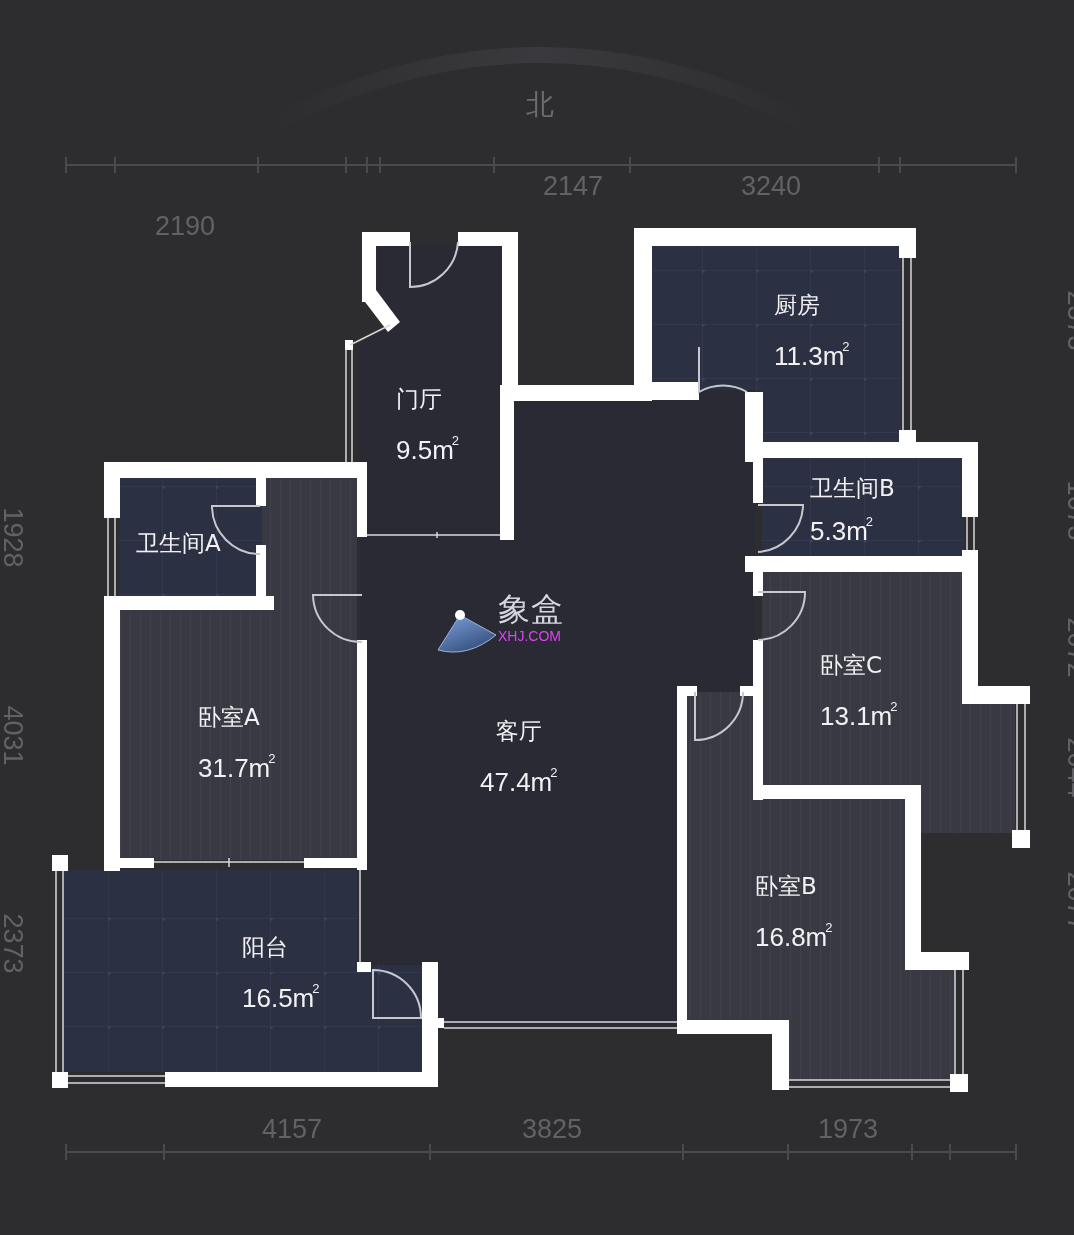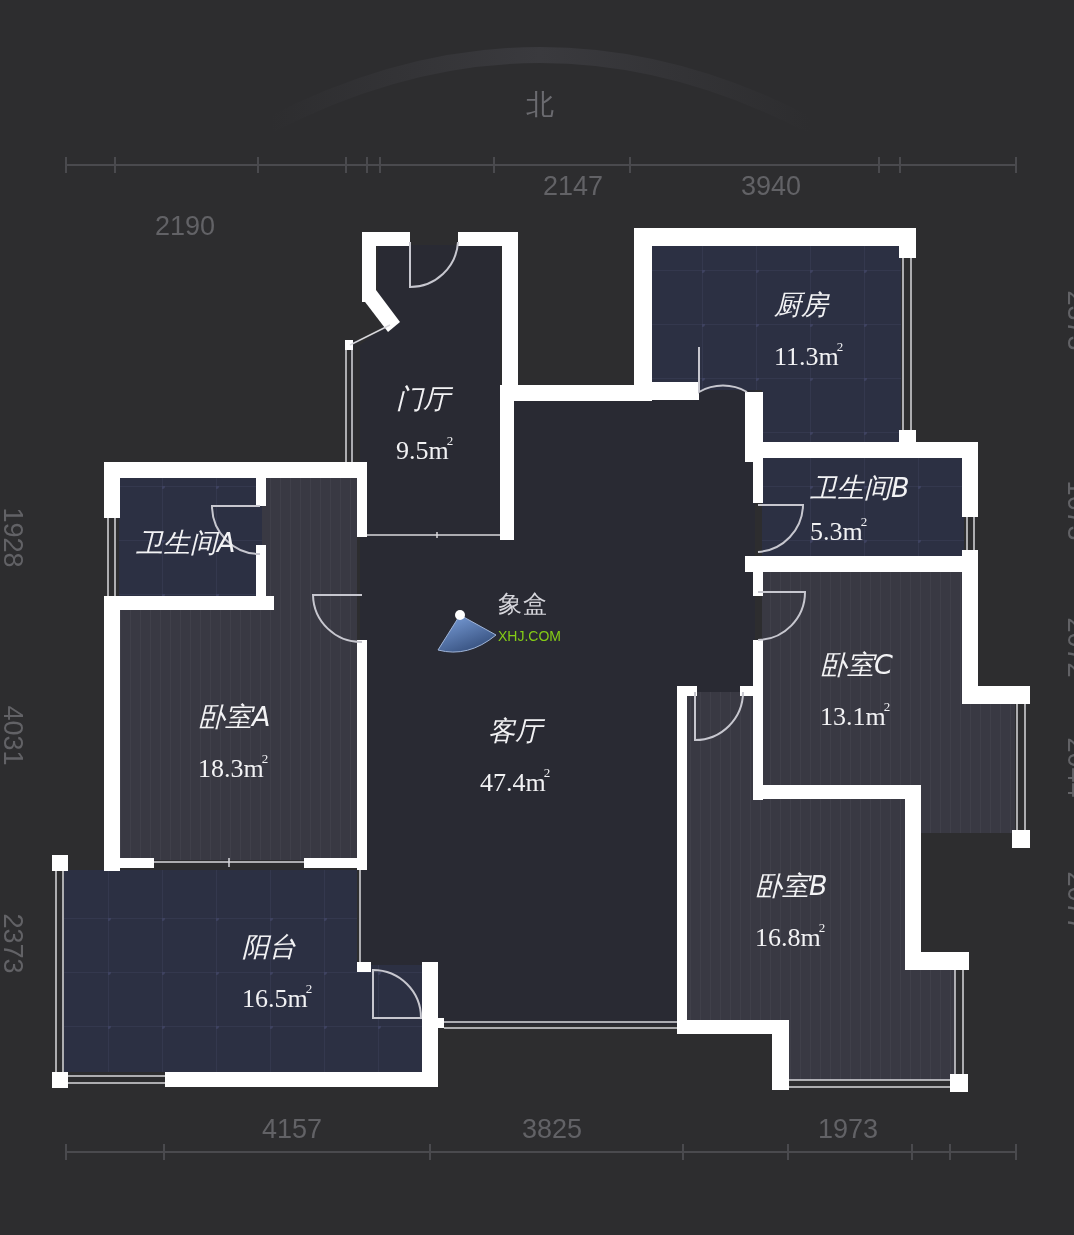--- a/index.html
+++ b/index.html
@@ -8,26 +8,26 @@
       background: #2d2d2f;
       overflow: hidden;
       position: relative;
       font-family: "DejaVu Sans", "Liberation Sans", sans-serif;
     }
     #plan { position: absolute; left: 0; top: 0; }
     .dim { position: absolute; color: #626266; font-size: 27px; font-family: "Liberation Sans", sans-serif; letter-spacing: 0px; }
     .dim-v { transform-origin: center center; }
     .north { position: absolute; left: 526px; top: 86px; color: #6b6b70; font-size: 28px; }
     .room-label { position: absolute; color: #f2f2f4; text-align: left; white-space: nowrap; }
-    .room-name { font-size: 27px; line-height: 34px; display: block; font-style: italic; }
-    .room-area { font-size: 26px; line-height: 34px; display: block; margin-top: 8px; font-family: Liberation Serif, serif; }
+    .room-name { font-size: 23px; line-height: 34px; display: block; }
+    .room-area { font-size: 26px; line-height: 34px; display: block; margin-top: 8px; font-family: Liberation Sans, sans-serif; }
     .sup { font-size: 13px; vertical-align: 14px; margin-left: -2px; }
     .logo { position: absolute; left: 438px; top: 588px; width: 150px; height: 70px; }
-    .logo-cn { position: absolute; left: 60px; top: 0px; color: #d6d6dc; font-size: 24px; letter-spacing: 1px; }
-    .logo-en { position: absolute; left: 60px; top: 40px; color: #84cc16; font-size: 14px; font-family: "Liberation Sans", sans-serif; }
+    .logo-cn { position: absolute; left: 60px; top: 0px; color: #d6d6dc; font-size: 32px; letter-spacing: 1px; }
+    .logo-en { position: absolute; left: 60px; top: 40px; color: #d946ef; font-size: 14px; font-family: "Liberation Sans", sans-serif; }
   </style>
 </head>
 <body>
 
 <svg id="plan" width="1074" height="1235" viewBox="0 0 1074 1235">
   <defs>
     <pattern id="tile" width="54" height="54" patternUnits="userSpaceOnUse">
       <rect width="54" height="54" fill="#2c3043"></rect>
       <path d="M0 0 H54 M0 0 V54" stroke="#3c4058" stroke-width="1"></path>
       <circle cx="0" cy="0" r="3" fill="#3e4260"></circle>
@@ -198,21 +198,21 @@
   </g>
 
   <path d="M460 615 L438 650 Q468 658 496 635 Z" fill="url(#fan)" stroke="#9fb4d8" stroke-width="1"></path>
   <circle cx="460" cy="615" r="5" fill="#ffffff"></circle>
 </svg>
 
 <div class="north">北</div>
 
 <div class="dim" style="left:155px;top:171px;margin-top:40px;">2190</div>
 <div class="dim" style="left:543px;top:171px;">2147</div>
-<div class="dim" style="left:741px;top:171px;">3940</div>
+<div class="dim" style="left:741px;top:171px;">3240</div>
 
 <div class="dim" style="left:262px;top:1114px;">4157</div>
 <div class="dim" style="left:522px;top:1114px;">3825</div>
 <div class="dim" style="left:818px;top:1114px;">1973</div>
 
 <div class="dim dim-v" style="left:-18px;top:522px;transform:rotate(90deg);">1928</div>
 <div class="dim dim-v" style="left:-18px;top:720px;transform:rotate(90deg);">4031</div>
 <div class="dim dim-v" style="left:-18px;top:928px;transform:rotate(90deg);">2373</div>
 
 <div class="dim dim-v" style="left:1046px;top:305px;transform:rotate(90deg);">2373</div>
@@ -231,21 +231,21 @@
 </div>
 <div class="room-label" style="left:810px;top:471px;">
   <span class="room-name">卫生间B</span>
   <span class="room-area" style="margin-top:0px;"><span>5.3m</span><span class="sup">2</span></span>
 </div>
 <div class="room-label" style="left:136px;top:526px;">
   <span class="room-name">卫生间A</span>
 </div>
 <div class="room-label" style="left:198px;top:700px;">
   <span class="room-name">卧室A</span>
-  <span class="room-area"><span>18.3m</span><span class="sup">2</span></span>
+  <span class="room-area"><span>31.7m</span><span class="sup">2</span></span>
 </div>
 <div class="room-label" style="left:480px;top:714px;text-align:center;">
   <span class="room-name">客厅</span>
   <span class="room-area"><span>47.4m</span><span class="sup">2</span></span>
 </div>
 <div class="room-label" style="left:820px;top:648px;">
   <span class="room-name">卧室C</span>
   <span class="room-area"><span>13.1m</span><span class="sup">2</span></span>
 </div>
 <div class="room-label" style="left:755px;top:869px;">

